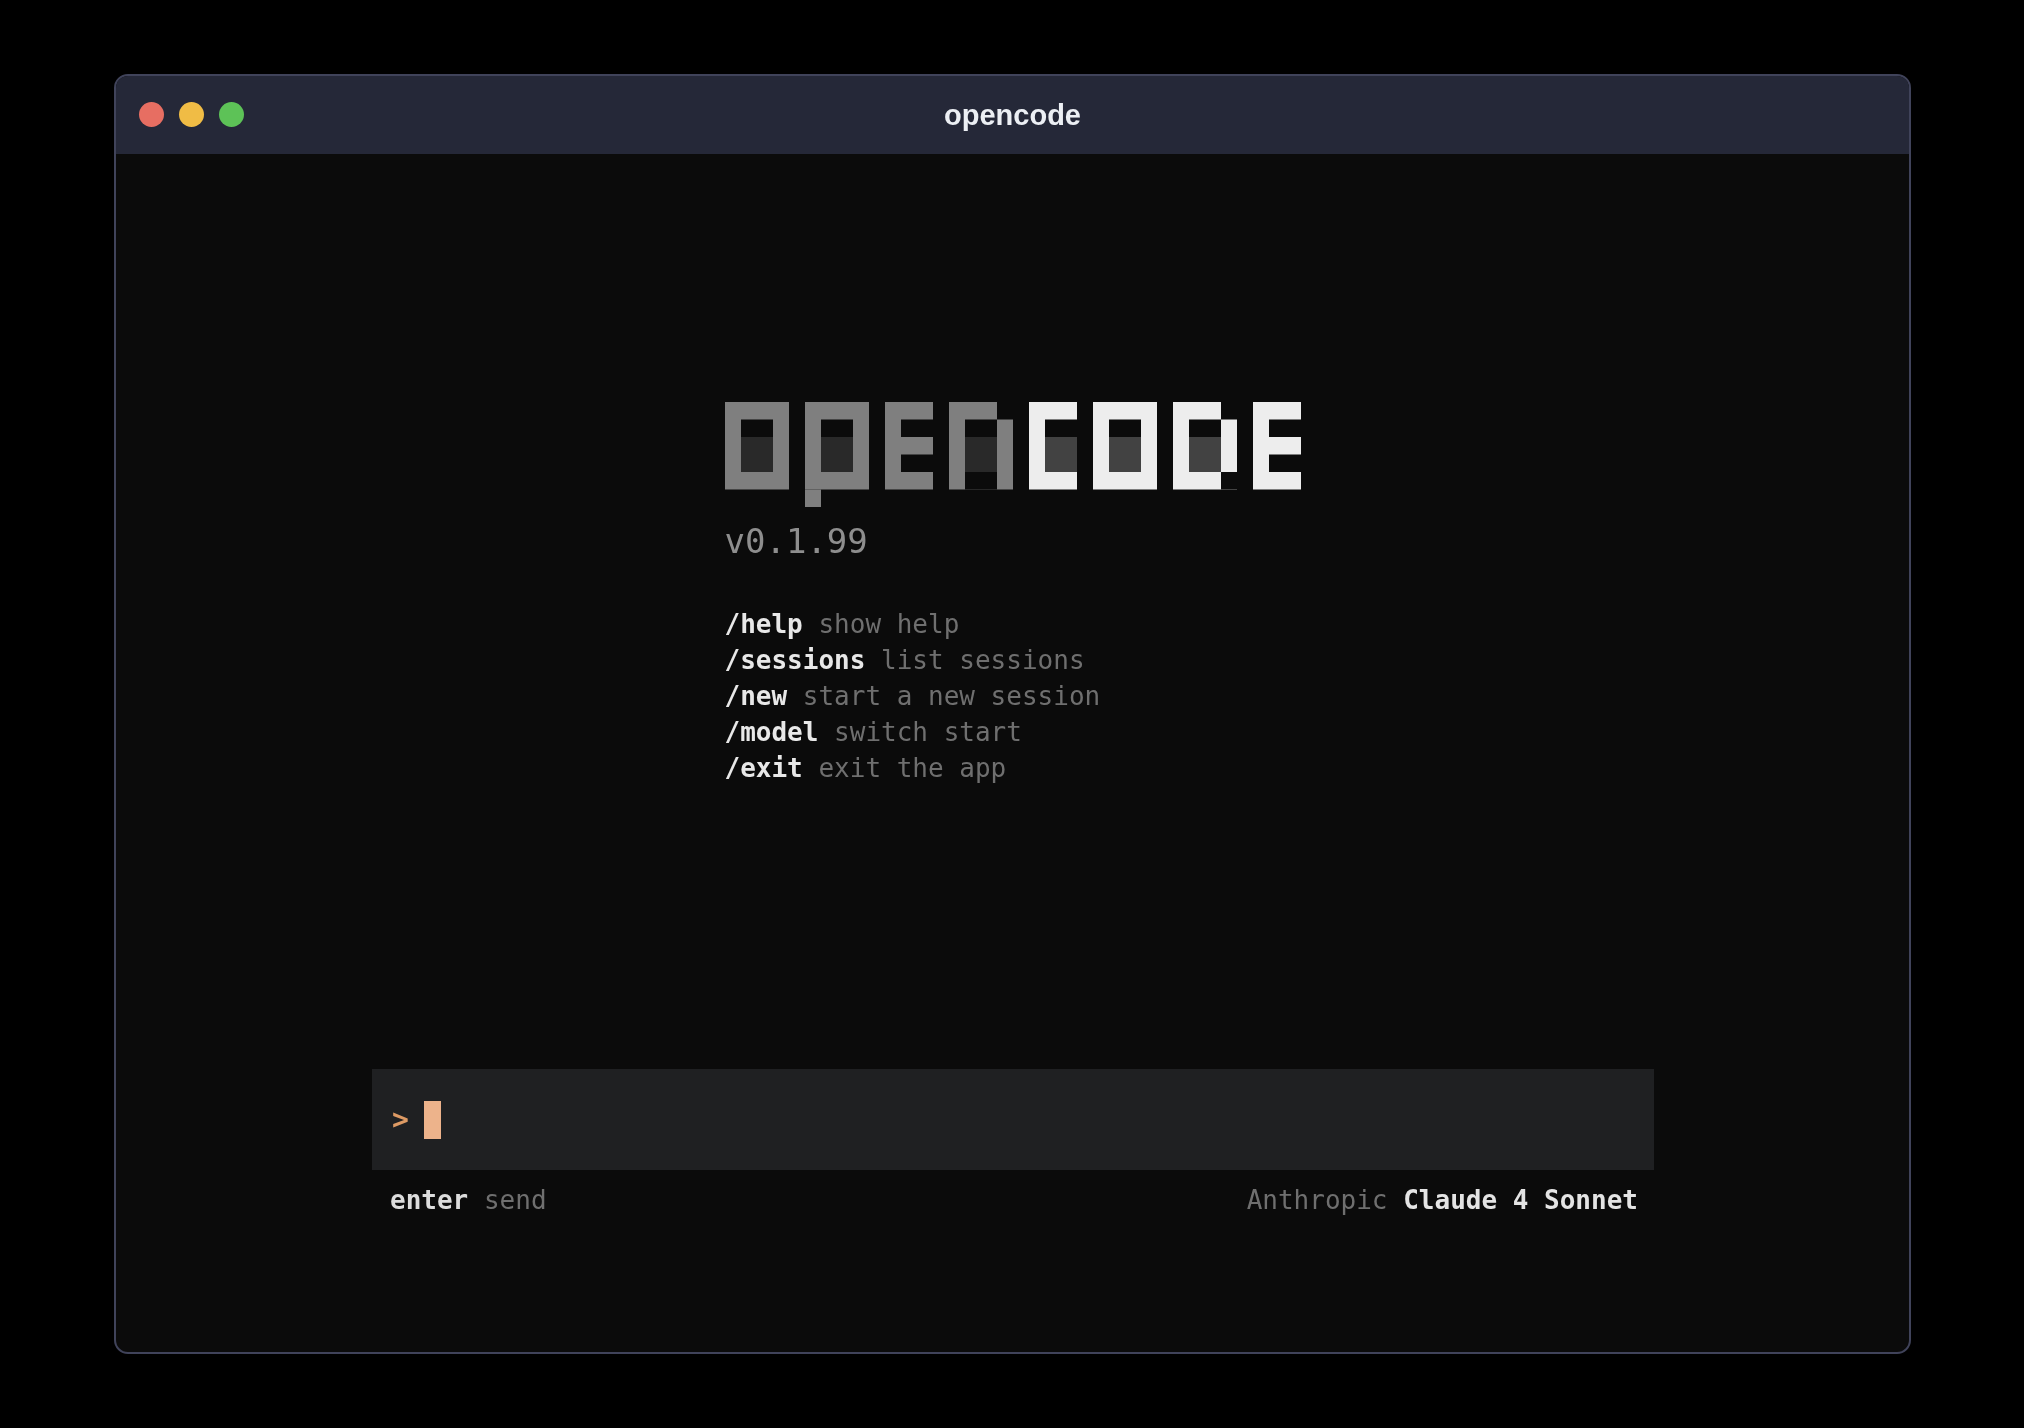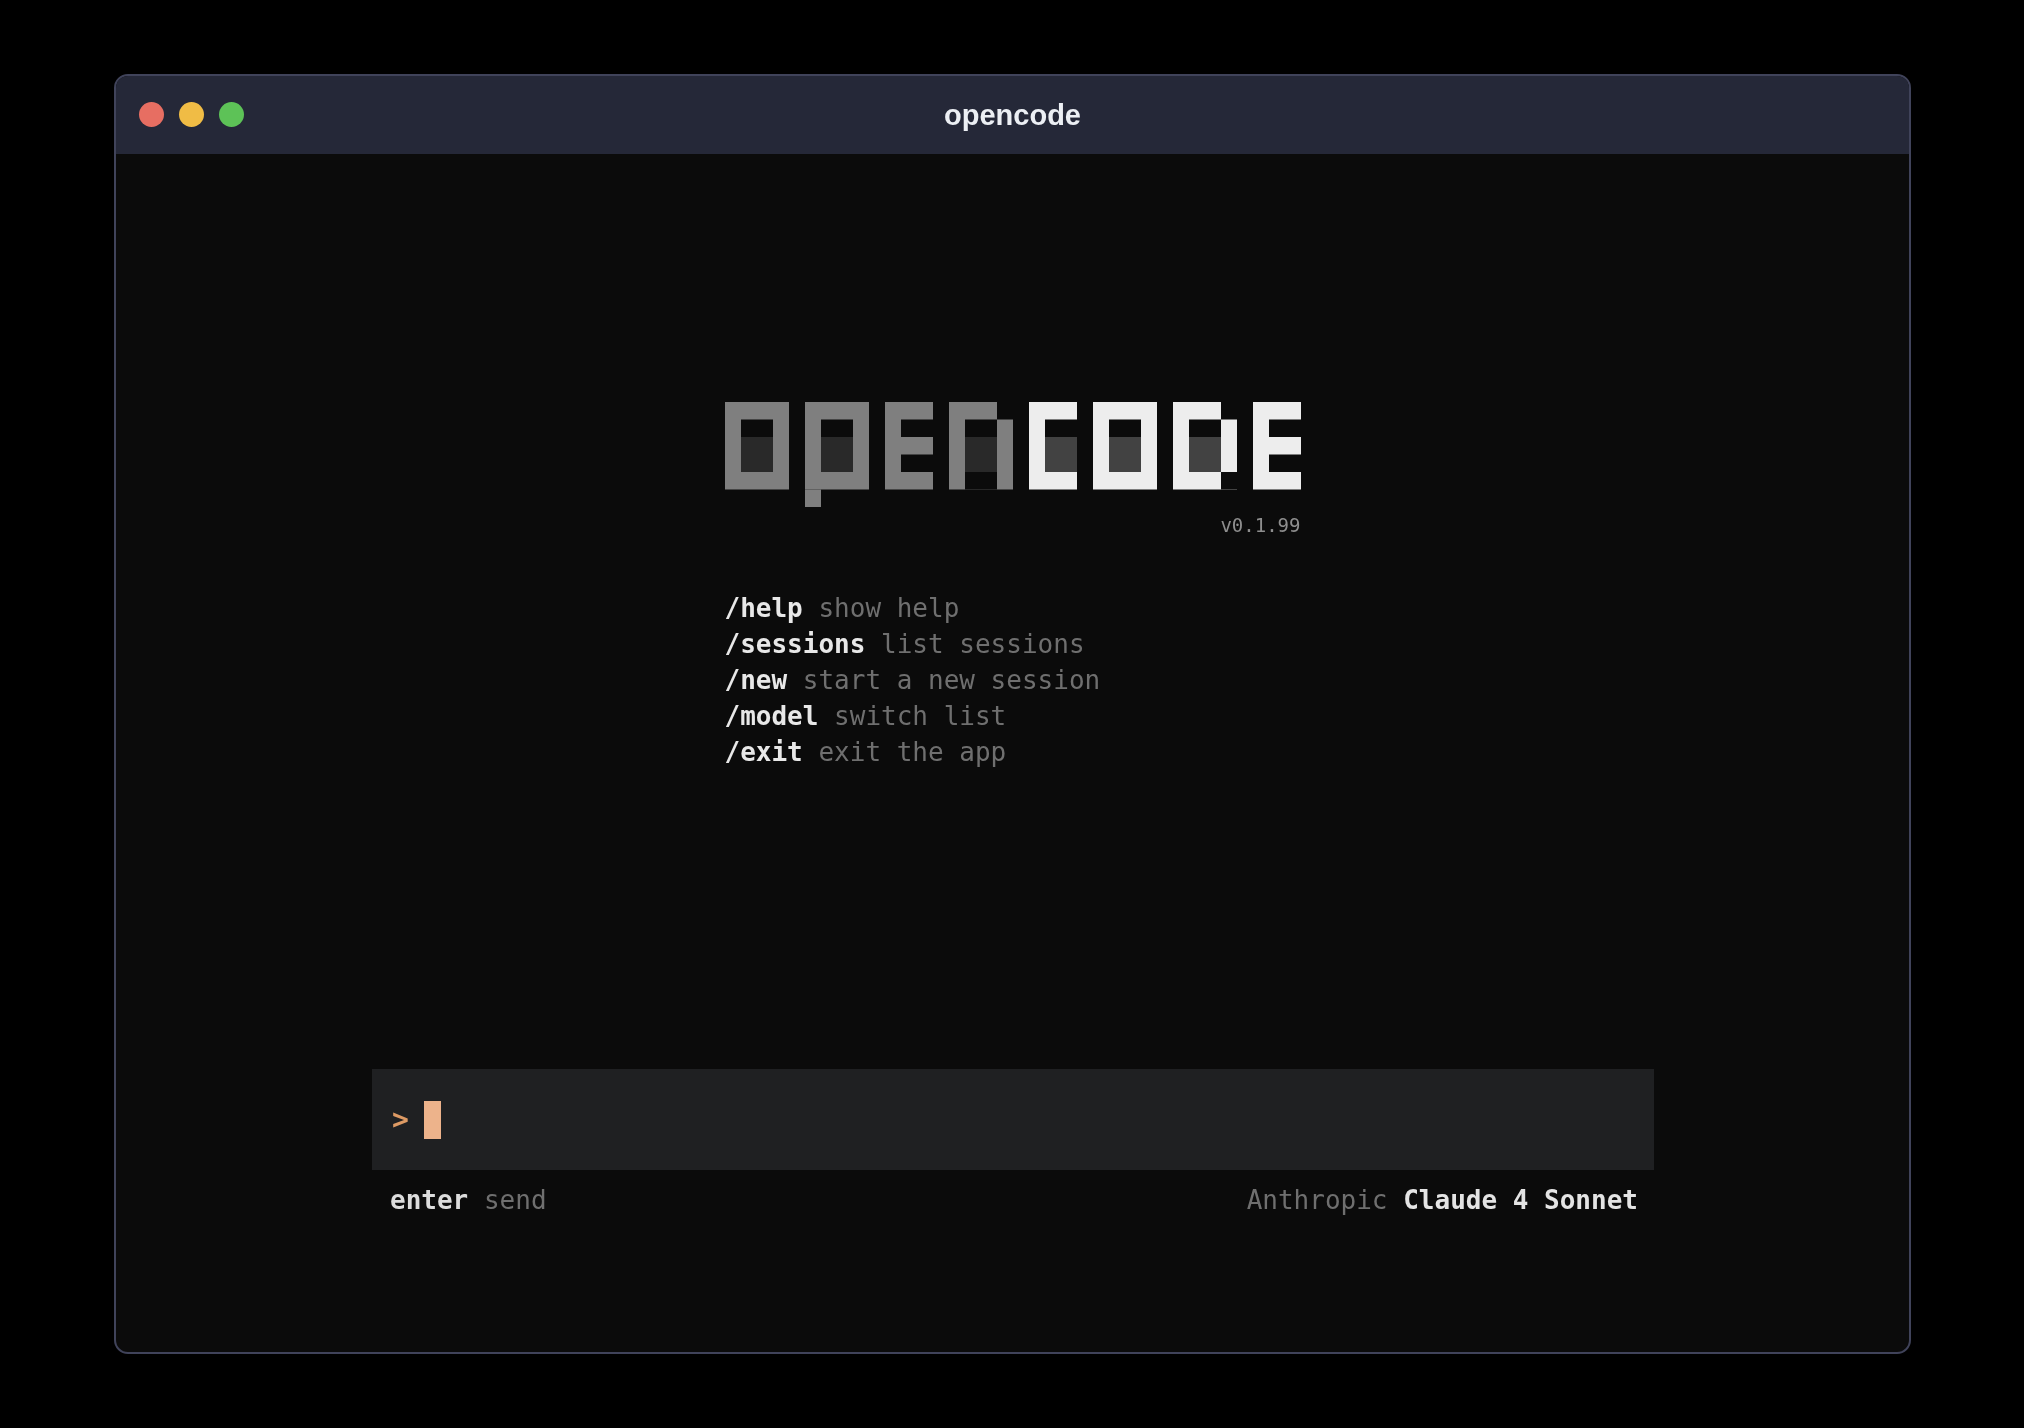--- a/index.html
+++ b/index.html
@@ -30,22 +30,22 @@
     font-weight: 700; font-size: 29px; color: #eceff4;
   }
 
   .center-block {
     position: absolute; top: 326px; left: 50%;
     transform: translateX(-50%);
     width: 576px;
   }
   .logo-svg { display: block; width: 576px; height: 105px; }
   .version {
-    margin-top: 2px; text-align: right;
-    font-size: 19px; line-height: 32px; color: #8e8e8e;
+    margin-top: 18px; text-align: left;
+    font-size: 34px; line-height: 32px; color: #8e8e8e;
   }
   .commands { margin-top: 49px; }
   .cmd-row { font-size: 26px; line-height: 36px; white-space: pre; }
   .cmd-name { color: #e8e8e8; font-weight: 700; }
   .cmd-desc { color: #6f6f6f; }
 
   .input-box {
     position: absolute; left: 256px; top: 993px;
     width: 1282px; height: 101px;
     background: #1f2022;
@@ -125,21 +125,21 @@
       <rect x="544" y="17.5" width="32" height="17.5" fill="#0b0b0b"></rect>
       <rect x="544" y="52.5" width="32" height="17.5" fill="#0b0b0b"></rect>
     </svg>
 
     <div class="version">v0.1.99</div>
 
     <div class="commands">
       <div class="cmd-row"><span class="cmd-name">/help</span><span class="cmd-desc"> <span>show help</span></span></div>
       <div class="cmd-row"><span class="cmd-name">/sessions</span><span class="cmd-desc"> <span>list sessions</span></span></div>
       <div class="cmd-row"><span class="cmd-name">/new</span><span class="cmd-desc"> <span>start a new session</span></span></div>
-      <div class="cmd-row"><span class="cmd-name">/model</span><span class="cmd-desc"> <span>switch list</span></span></div>
+      <div class="cmd-row"><span class="cmd-name">/model</span><span class="cmd-desc"> <span>switch start</span></span></div>
       <div class="cmd-row"><span class="cmd-name">/exit</span><span class="cmd-desc"> <span>exit the app</span></span></div>
     </div>
 
   </div>
 
   <div class="input-box" role="textbox">
     <span class="prompt-char">&gt;</span>
     <span class="cursor-block"></span>
   </div>
 

